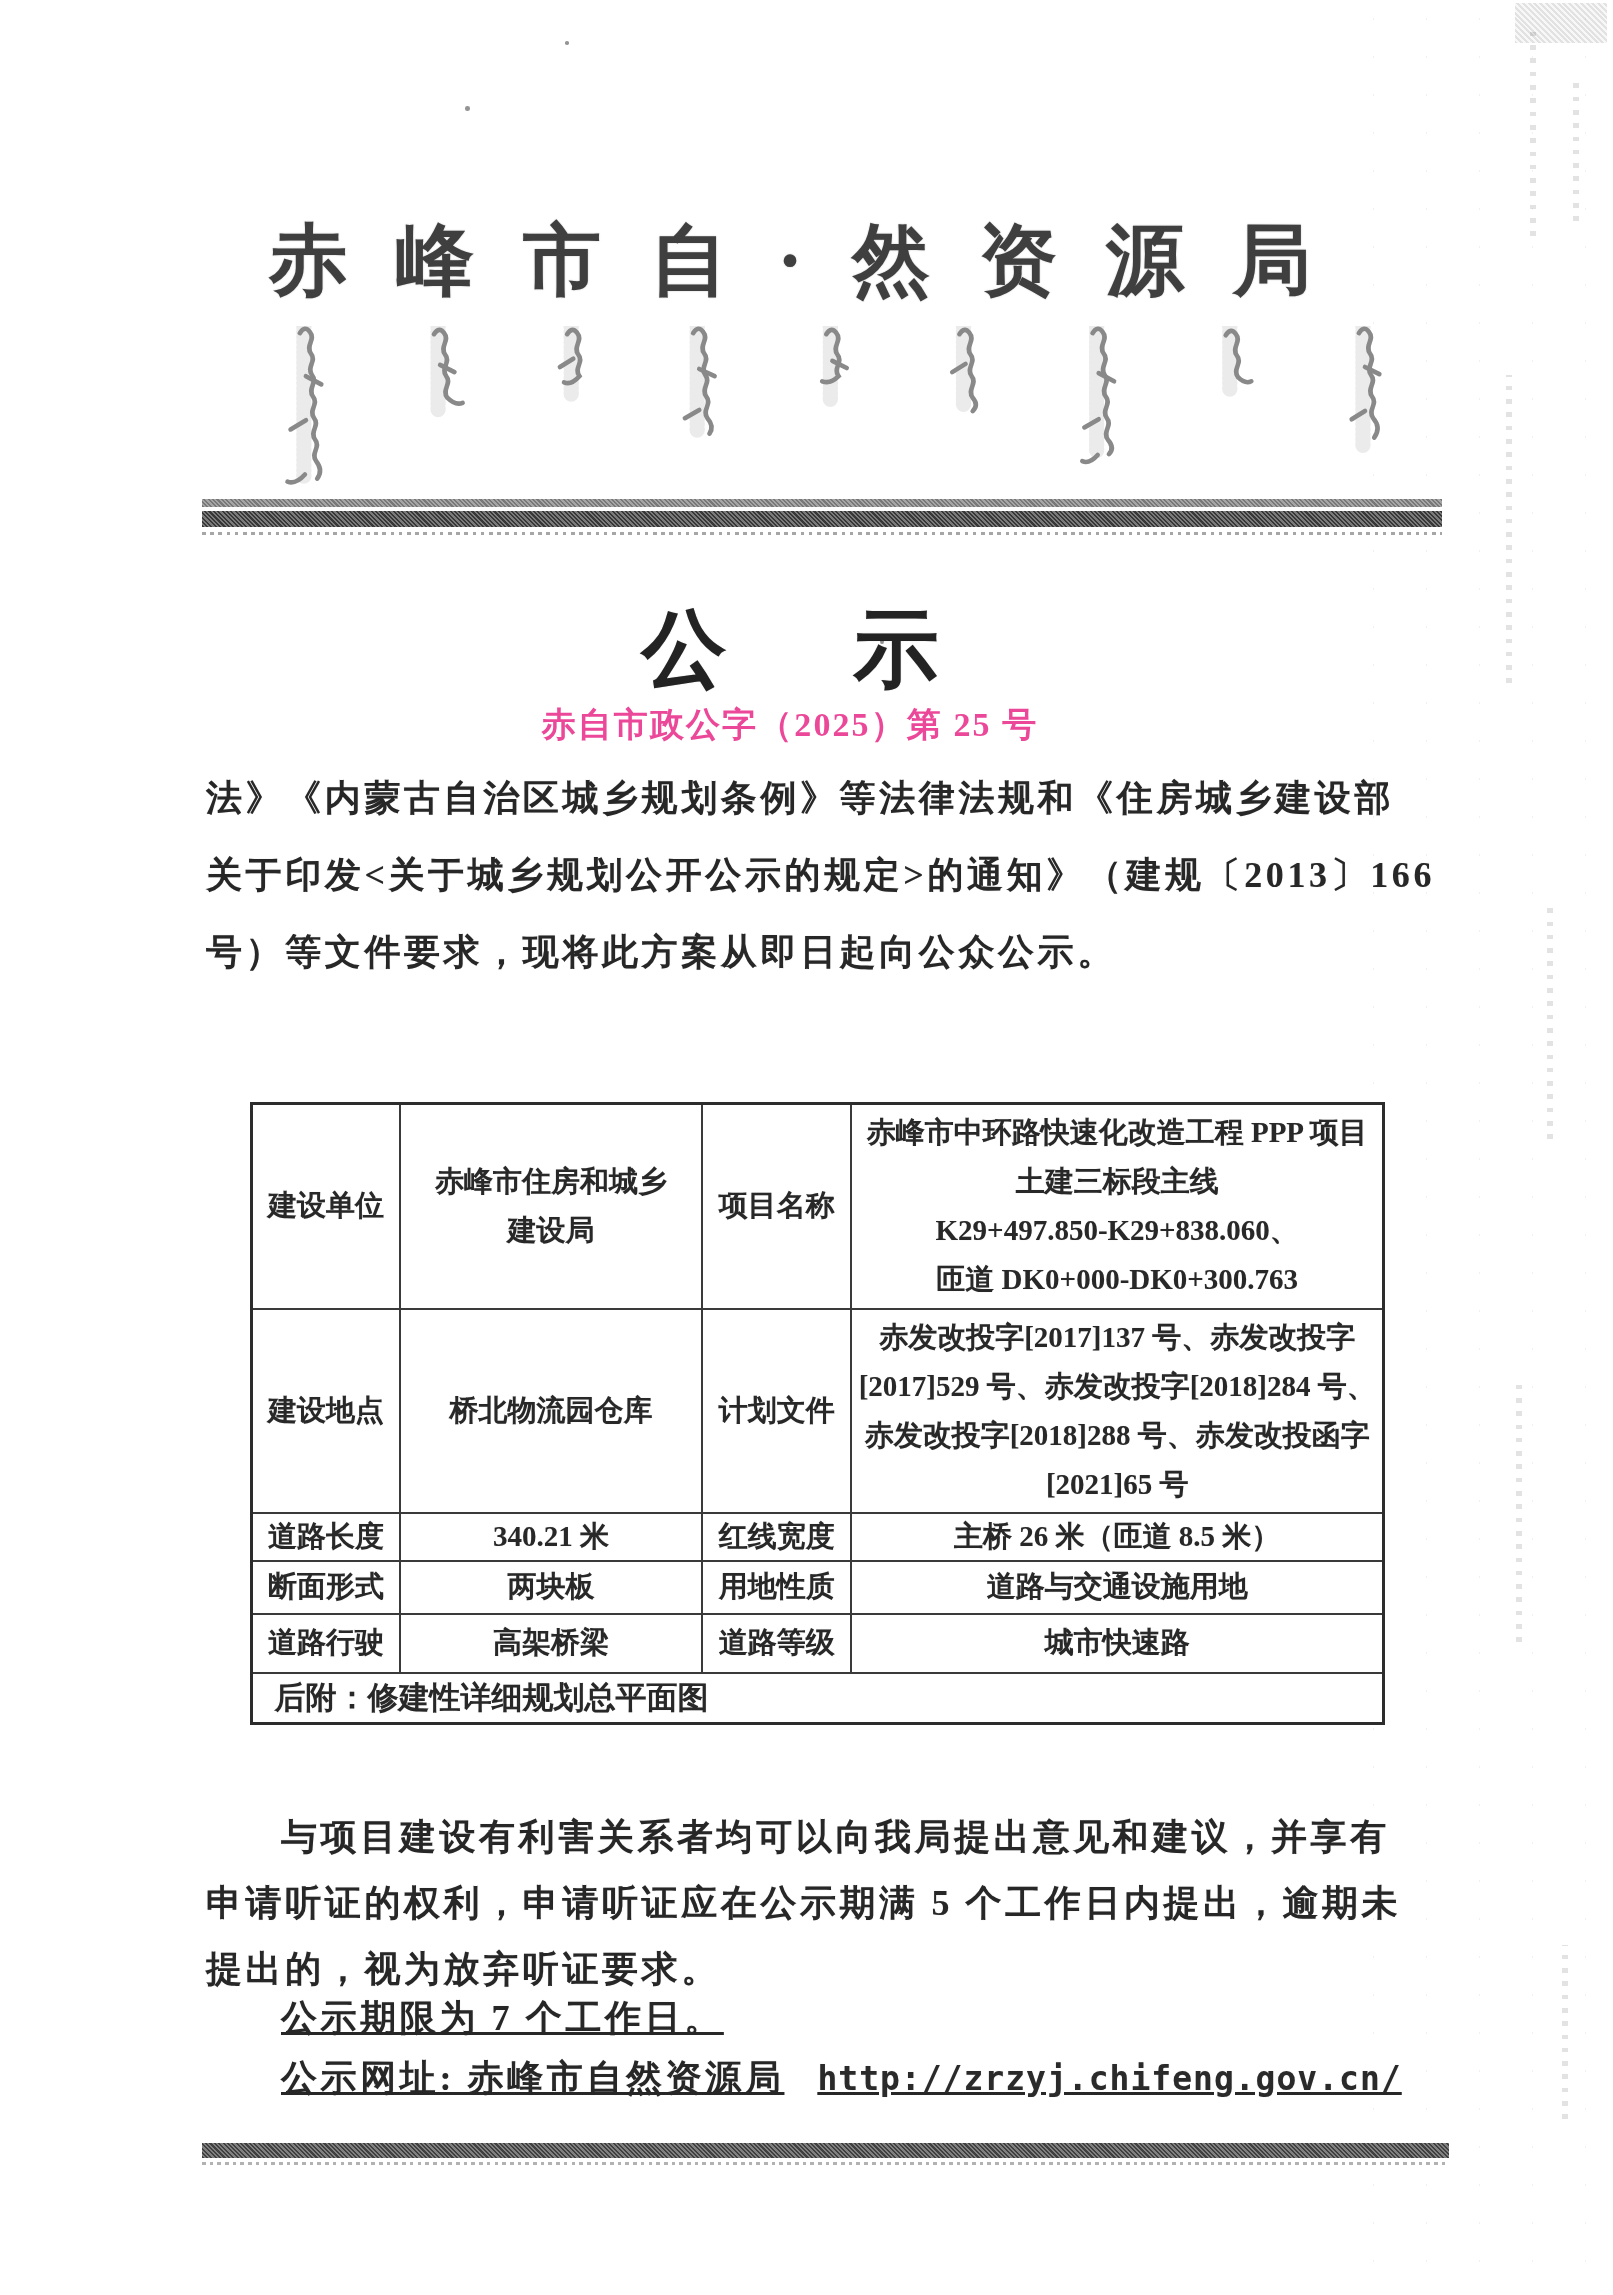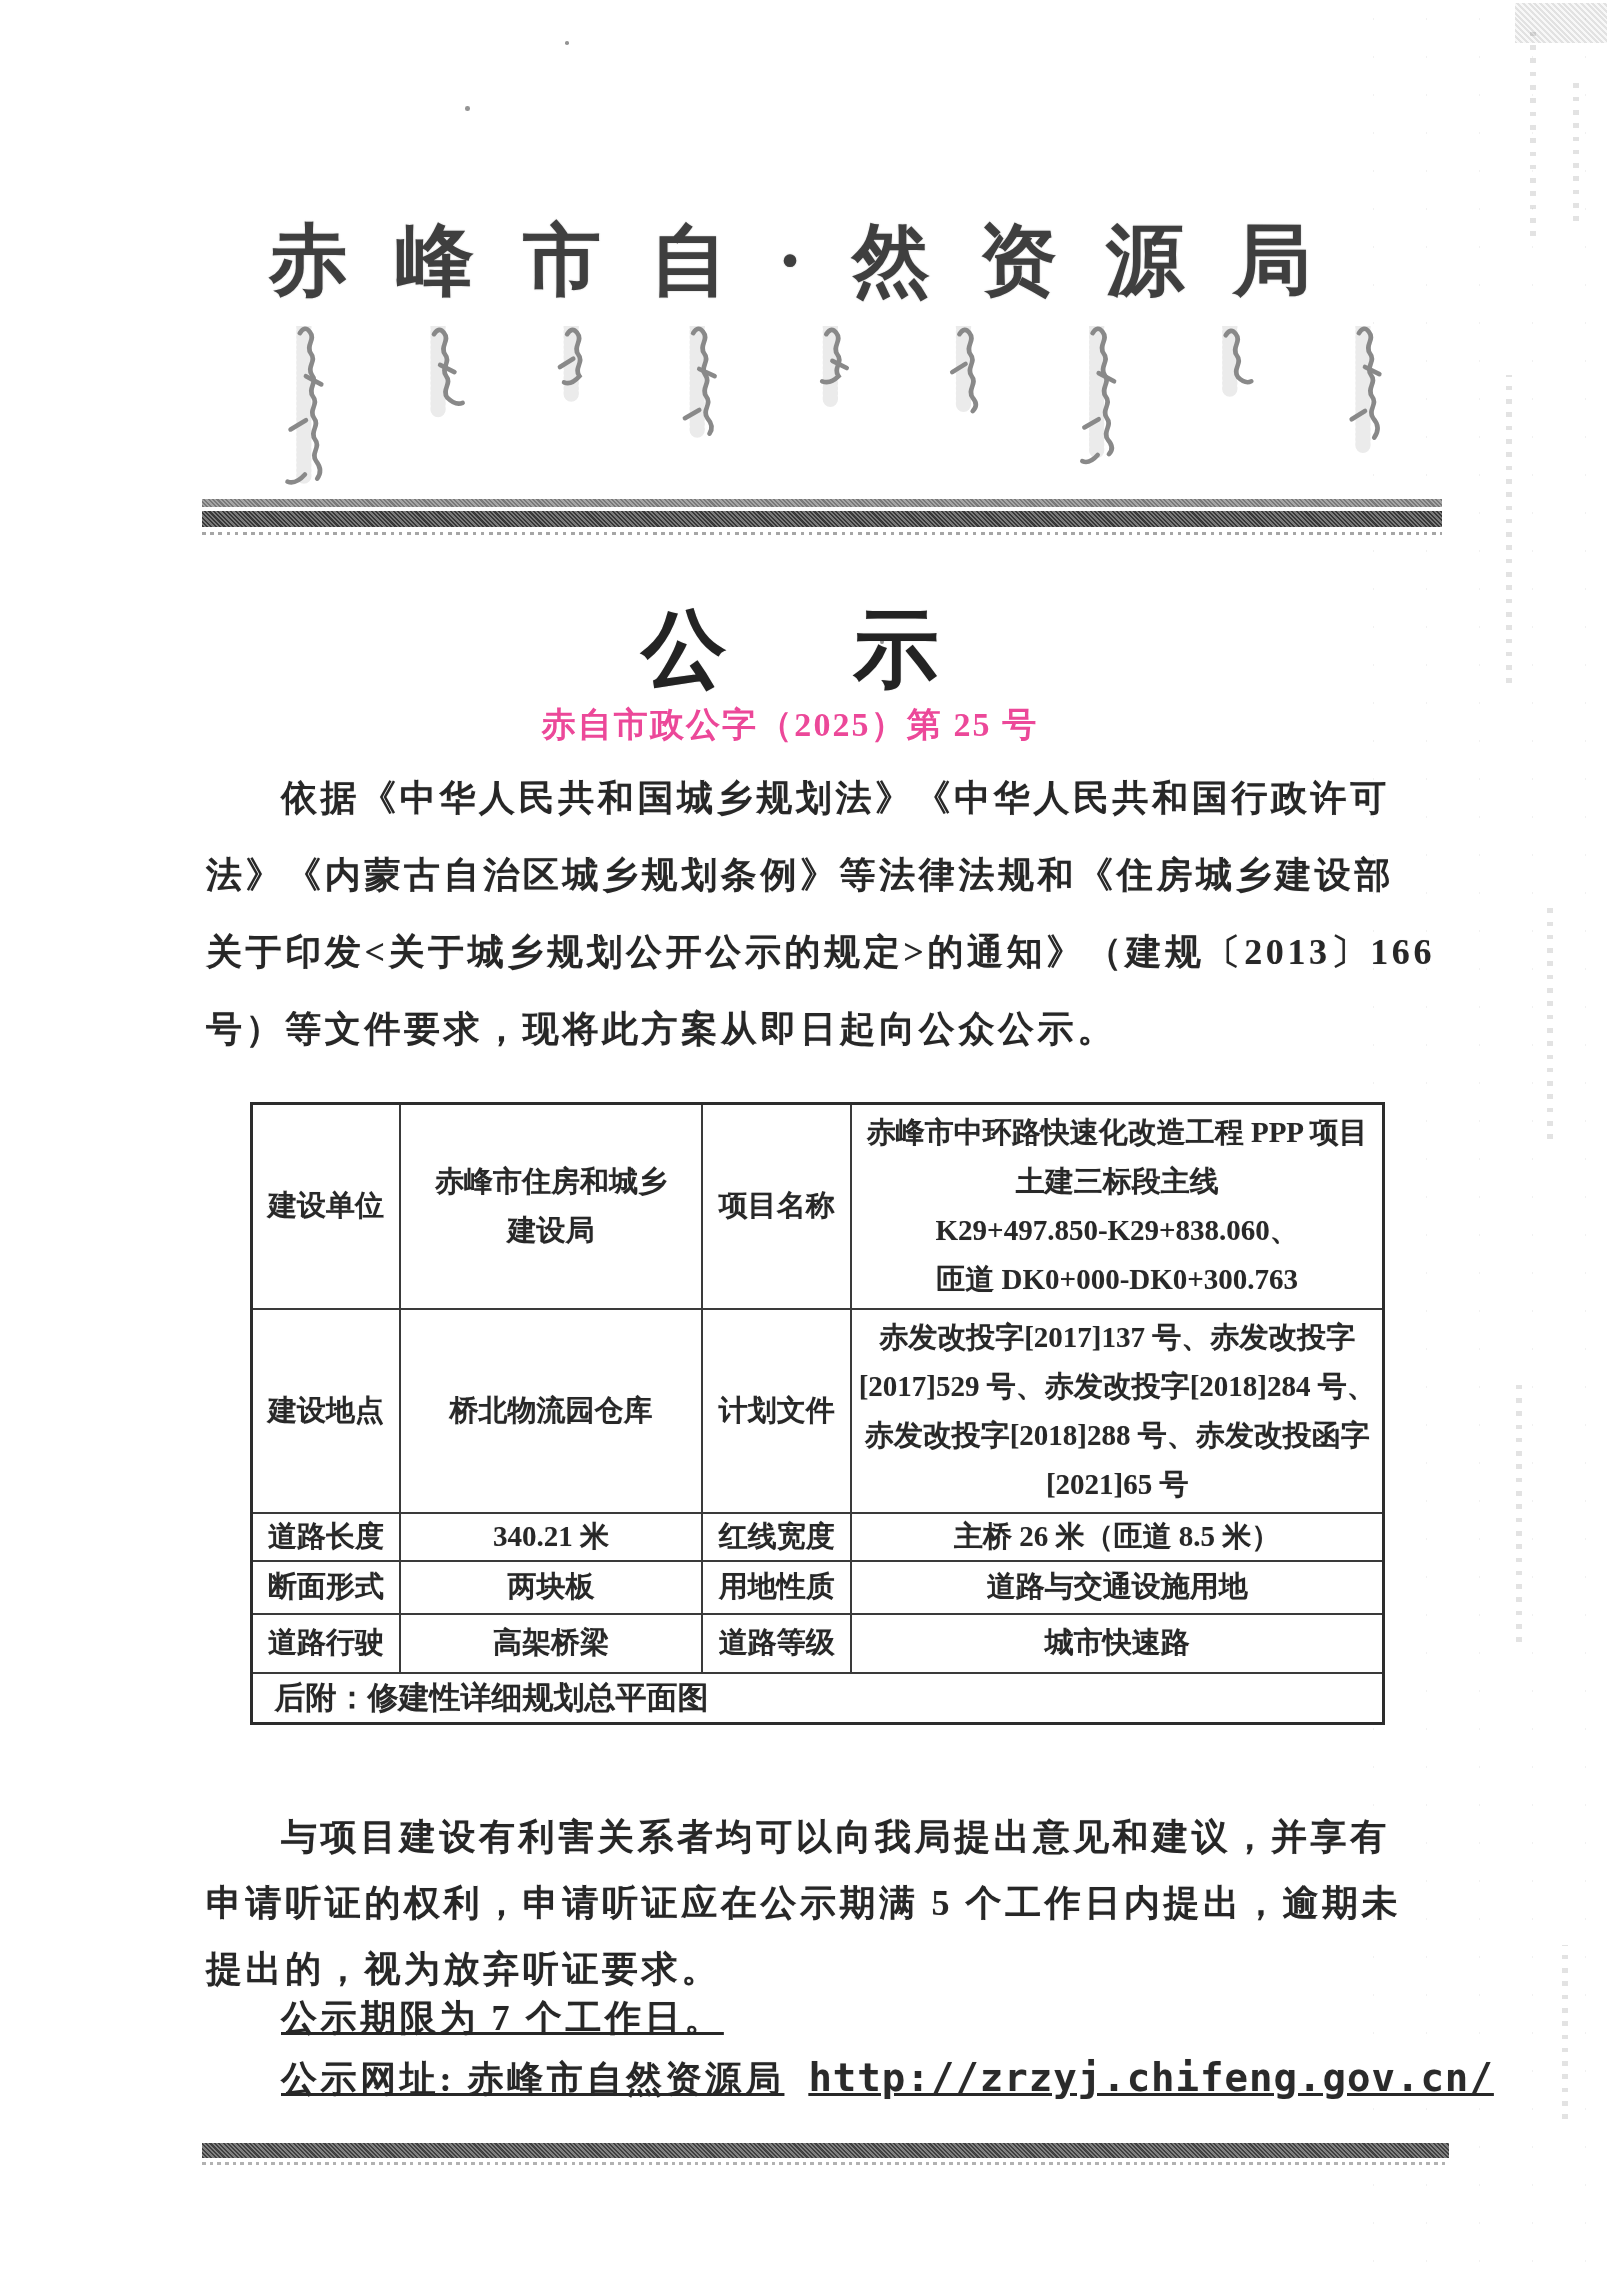--- a/index.html
+++ b/index.html
@@ -87,22 +87,22 @@
     position: absolute; left: 206px; width: 1211px;
     font-size: 36px; font-weight: 600; letter-spacing: 3.6px;
     white-space: nowrap; color: #272727;
     text-shadow: 0 0 1px rgba(0,0,0,.22);
     text-decoration: underline;
   }
   .period-line { top: 1990px; line-height: 56px; }
   .website-line { top: 2050px; line-height: 56px; }
   .url {
     font-family: "DejaVu Sans Mono", "Liberation Mono", monospace;
-    font-size: 39px; font-weight: 700; letter-spacing: 1px;
-    margin-left: 24px; color: #2a2a2a;
+    font-size: 33px; font-weight: 700; letter-spacing: 1px;
+    margin-left: 33px; color: #2a2a2a;
   }
 
   
   .info-table {
     position: absolute; left: 250px; top: 1102px;
     width: 1135px; height: 616px;
     border-collapse: collapse; table-layout: fixed;
     background: #ffffff;
   }
   .info-table td {
@@ -202,21 +202,20 @@
   <div class="rule rule-dither rule-top-2"></div>
   <div class="rule rule-top-3"></div>
 
   <div class="notice-title">
     <span>公</span>
     <span>示</span>
   </div>
   <div class="doc-number">赤自市政公字（2025）第 25 号</div>
 
   <div class="para intro">
-    <div class="line indent">依据《中华人民共和国城乡规划法》《中华人民共和国行政许可</div>
     <div class="line">法》《内蒙古自治区城乡规划条例》等法律法规和《住房城乡建设部</div>
     <div class="line">关于印发&lt;关于城乡规划公开公示的规定&gt;的通知》（建规〔2013〕166</div>
     <div class="line">号）等文件要求，现将此方案从即日起向公众公示。</div>
   </div>
 
   <table class="info-table">
     <colgroup>
       <col class="col-label-l">
         <col class="col-value-l">
         <col class="col-label-r">

